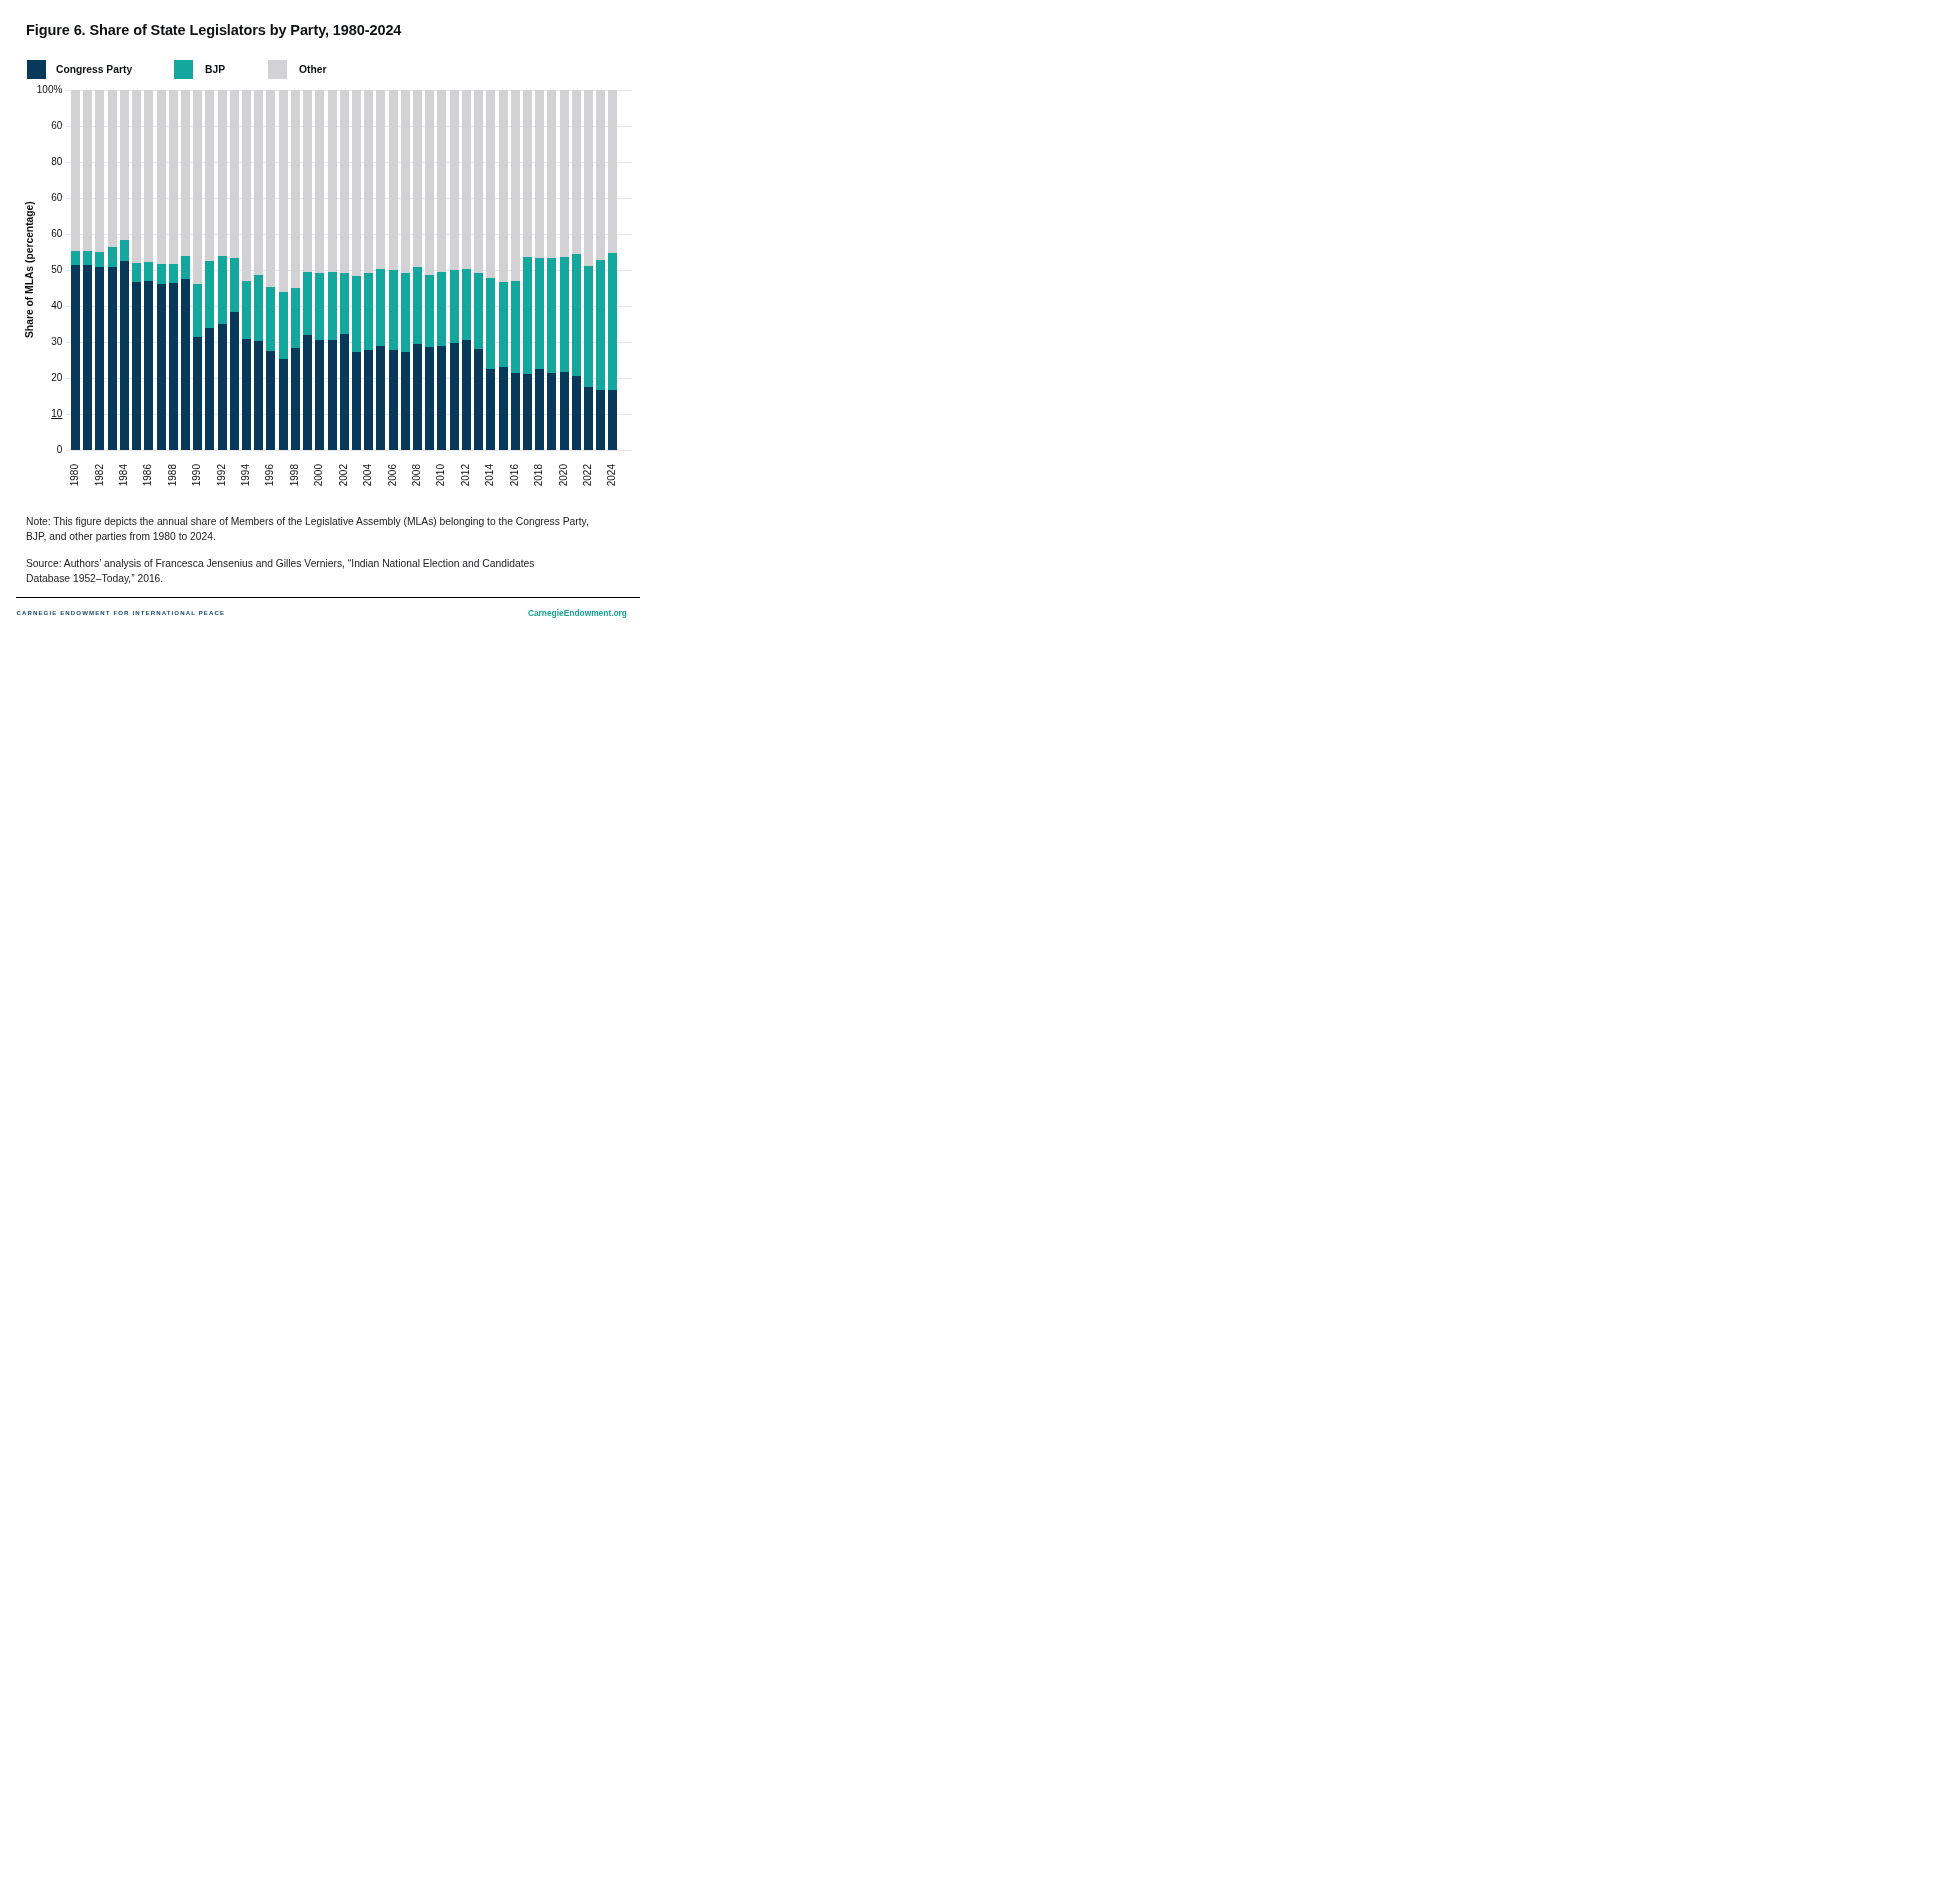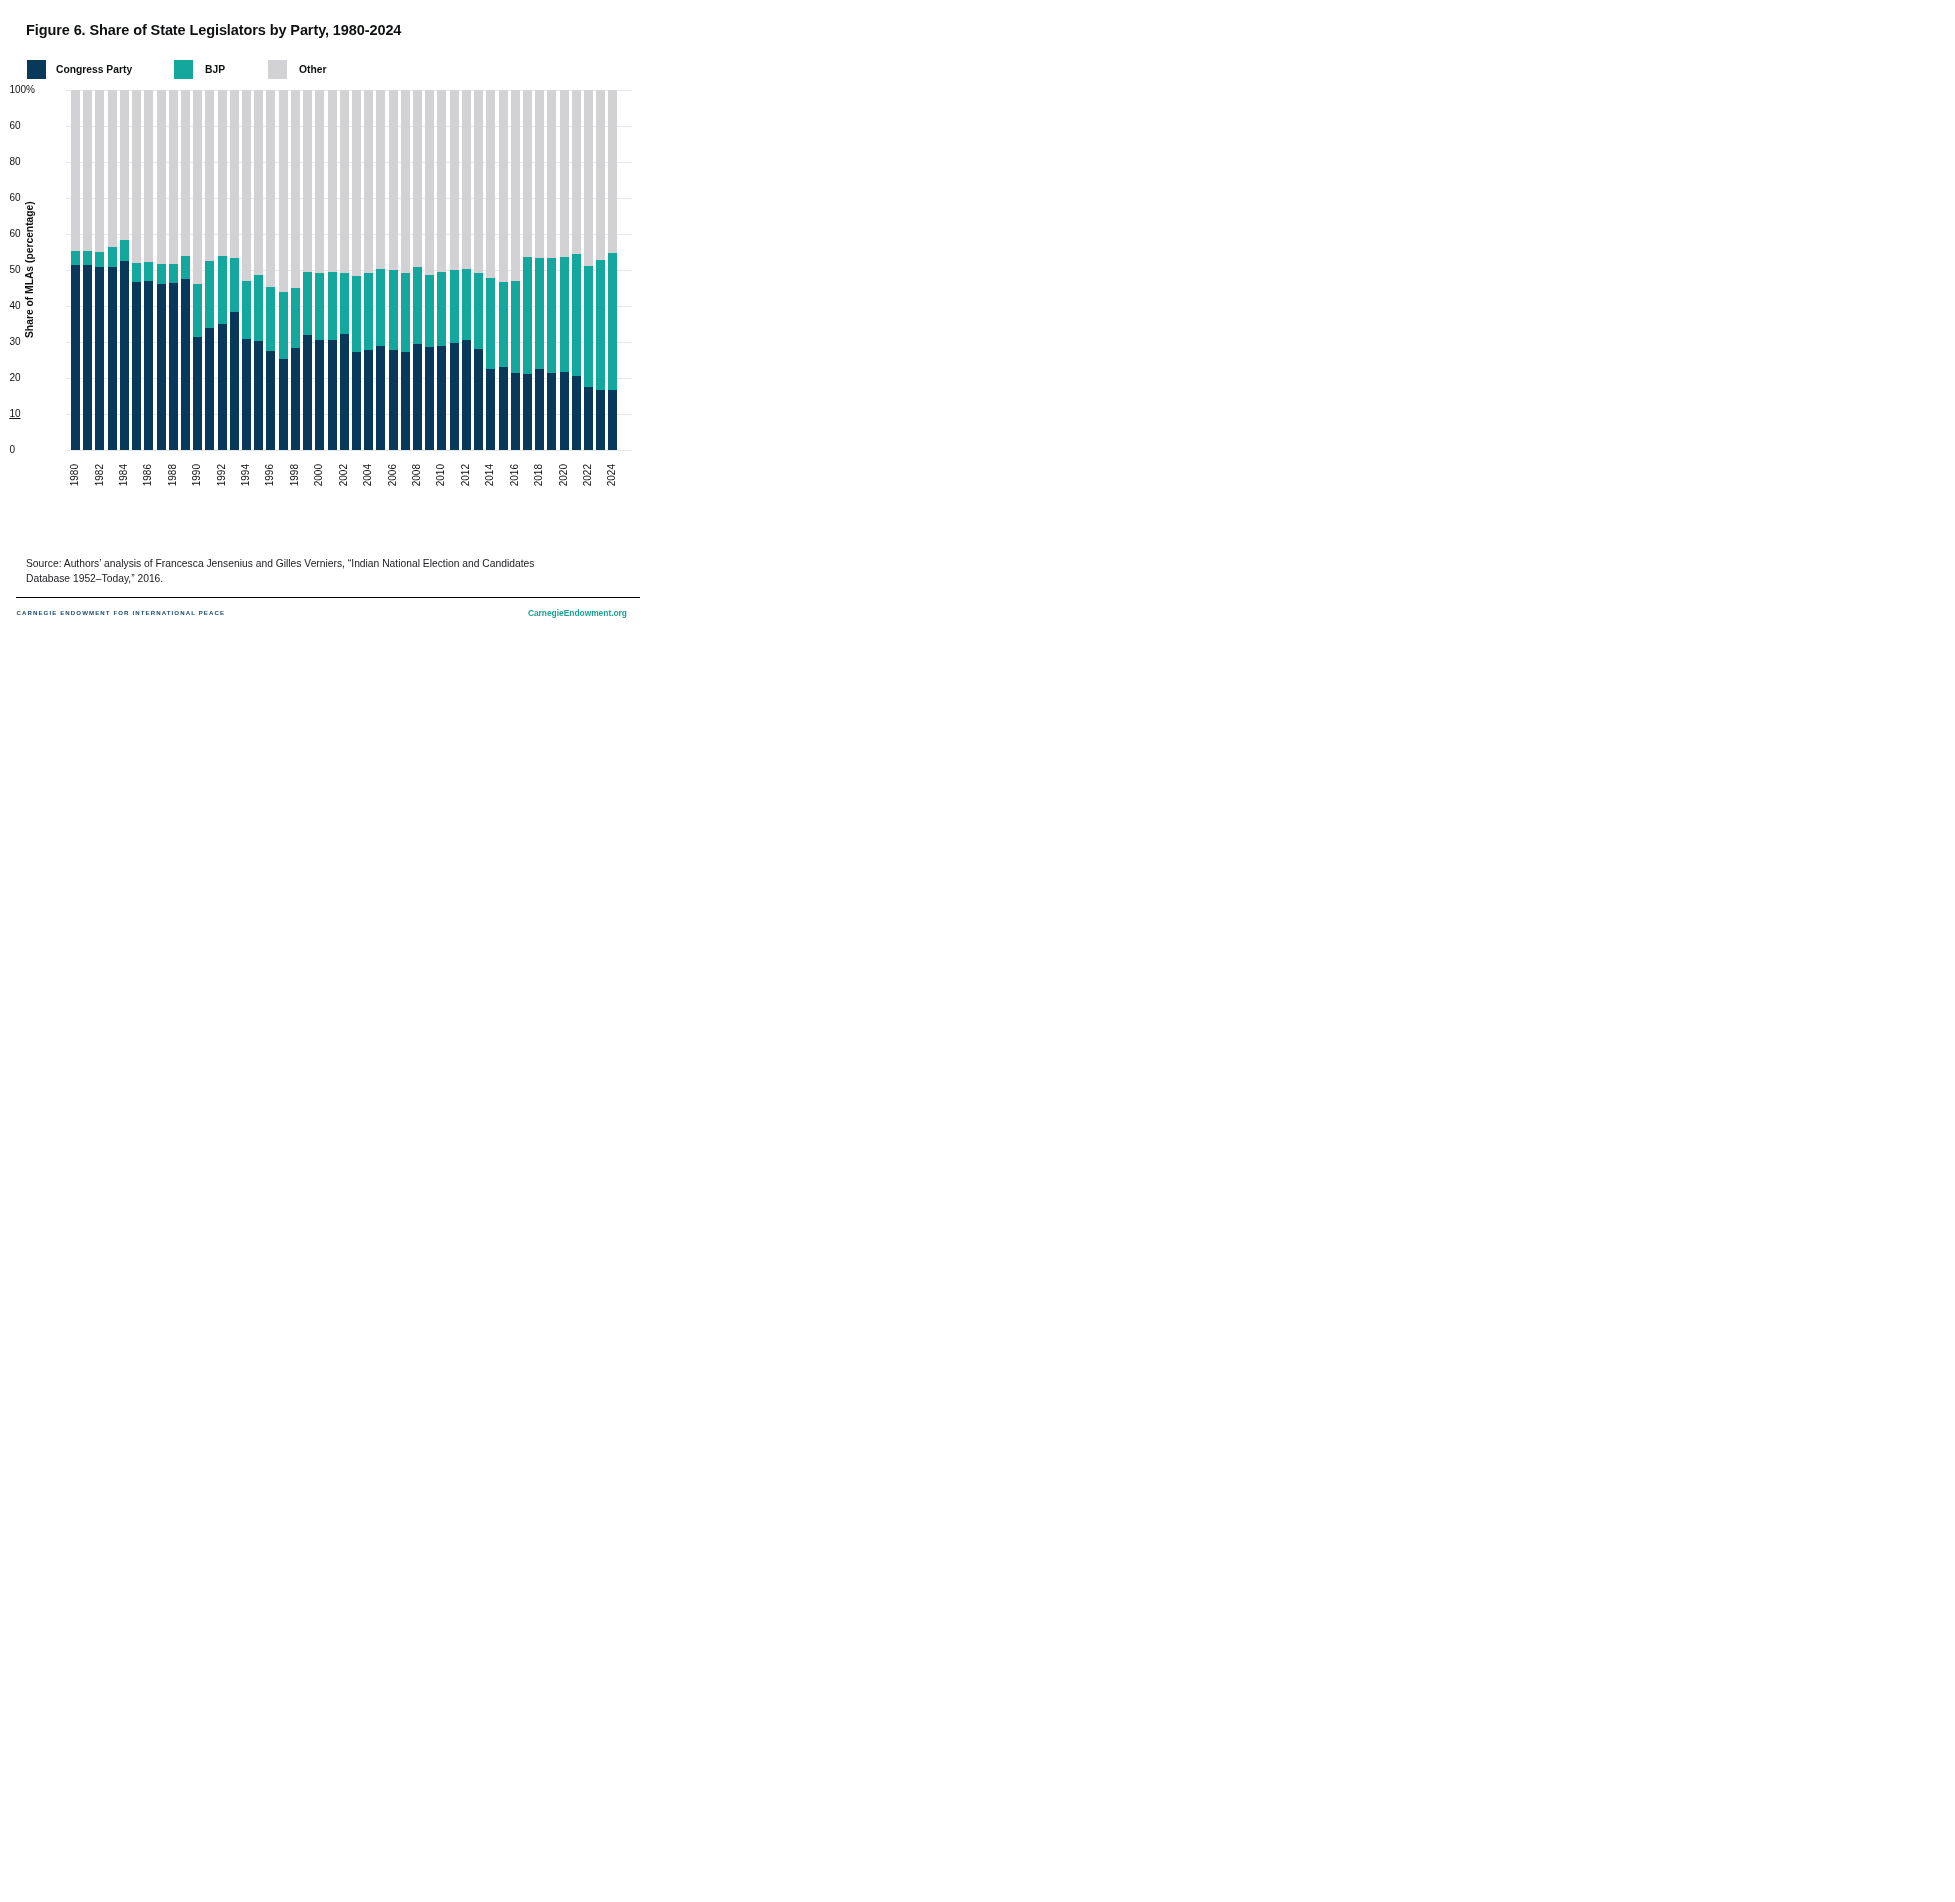--- a/index.html
+++ b/index.html
@@ -16,21 +16,21 @@
     font-size:14.5px;font-weight:bold;letter-spacing:-0.1px;color:#0e1012;
   }
   .legend{position:absolute;left:0;top:60px;width:100%;height:20px;}
   .legend-item{position:absolute;height:19px;}
   .swatch{position:absolute;top:0;width:19px;height:19px;}
   .legend-label{position:absolute;top:0;line-height:19px;font-size:10.3px;font-weight:bold;color:#0e1012;white-space:nowrap;}
   .plot{position:absolute;left:66px;top:90px;width:566px;height:360px;}
   .gridline{position:absolute;left:0;width:100%;height:0.5px;background:#e7e7ea;}
   .bar{position:absolute;bottom:0;height:100%;}
   .seg{position:absolute;left:0;width:100%;}
-  .ytick{position:absolute;left:9.4px;width:53px;font-size:10px;color:#0e1012;}
+  .ytick{position:absolute;left:9.4px;width:53px;text-align:right;font-size:10px;color:#0e1012;}
   .yaxis-title{
     position:absolute;left:24.4px;top:90px;height:360px;
     writing-mode:vertical-rl;transform:rotate(180deg);
     text-align:center;font-size:10.3px;font-weight:bold;color:#0e1012;white-space:nowrap;
   }
   .xtick{
     position:absolute;top:464px;
     writing-mode:vertical-rl;transform:rotate(180deg);
     font-size:10px;color:#0e1012;white-space:nowrap;
   }
@@ -303,20 +303,24 @@
         <div class="seg" style="bottom: 16.8%; height: 36.1%; background: rgb(20, 167, 157);"></div>
         <div class="seg" style="bottom: 52.9%; height: 47.1%; background: rgb(210, 210, 212);"></div>
       </div>
       <div class="bar" style="left: 542px; width: 9px;">
         <div class="seg" style="bottom: 0%; height: 16.8%; background: rgb(8, 57, 91);"></div>
         <div class="seg" style="bottom: 16.8%; height: 37.8%; background: rgb(20, 167, 157);"></div>
         <div class="seg" style="bottom: 54.6%; height: 45.4%; background: rgb(210, 210, 212);"></div>
       </div>
     </div>
 
+  <div class="note note-block">
+    <div>Note: This figure depicts the annual share of Members of the Legislative Assembly (MLAs) belonging to the Congress Party,</div>
+    <div>BJP, and other parties from 1980 to 2024.</div>
+  </div>
   <div class="note source-block">
     <div>Source: Authors’ analysis of Francesca Jensenius and Gilles Verniers, “Indian National Election and Candidates</div>
     <div>Database 1952–Today,” 2016.</div>
   </div>
 
   <div class="footer-rule"></div>
   <div class="footer-org">CARNEGIE ENDOWMENT FOR INTERNATIONAL PEACE</div>
   <div class="footer-link">CarnegieEndowment.org</div>
 
 <div class="ytick" style="top: 444px;">0</div>

